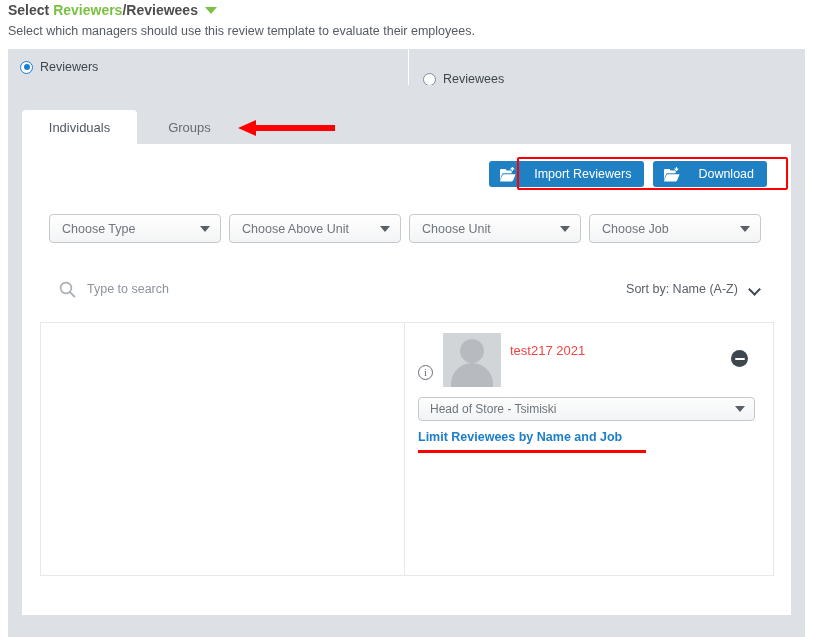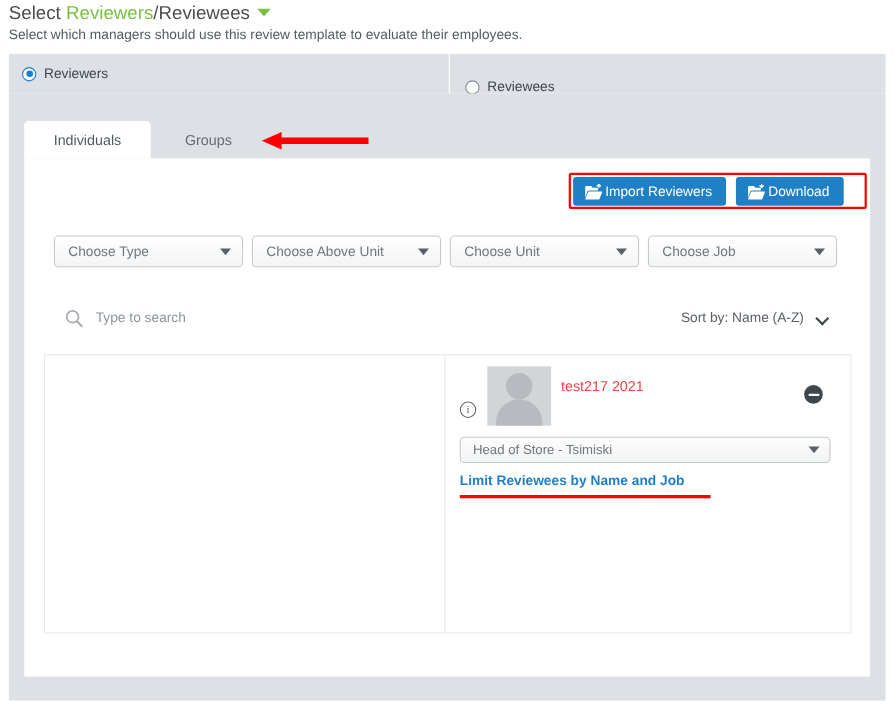--- a/index.html
+++ b/index.html
@@ -8,21 +8,21 @@
     width: 813px; height: 637px;
     background: #ffffff;
     font-family: "Liberation Sans", sans-serif;
     overflow: hidden;
   }
   .page { position: relative; width: 813px; height: 637px; background: #fff; }
 
   
   .hdr-title {
     position: absolute; left: 8px; top: 2px;
-    font-size: 17px; font-weight: normal; color: #4d4d4d;
+    font-size: 14px; font-weight: bold; color: #4d4d4d;
     white-space: nowrap;
   }
   .hdr-title .green { color: #7ac143; }
   .hdr-caret {
     display: inline-block; vertical-align: middle;
     margin-left: 7px; position: relative; top: -1px;
     width: 0; height: 0;
     border-left: 6px solid transparent;
     border-right: 6px solid transparent;
     border-top: 7px solid #7ac143;
@@ -90,21 +90,21 @@
   
   .btn-row {
     position: absolute; right: 24px; top: 17px;
     display: flex; gap: 9px;
   }
   .btn {
     height: 26px; border: none; border-radius: 3px;
     background: #1f80c4; color: #ffffff;
     font-family: "Liberation Sans", sans-serif;
     font-size: 12.5px; cursor: pointer;
-    display: flex; align-items: center; gap: 1px;
+    display: flex; align-items: center; gap: 17px;
     padding: 0 13px 0 10px; white-space: nowrap;
   }
   .btn svg { flex: none; }
 
   
   .anno-box {
     position: absolute; left: 517px; top: 157px;
     width: 271px; height: 33px;
     border: 2px solid #fe0000; border-radius: 2px;
     pointer-events: none;
@@ -144,21 +144,21 @@
     border: none; outline: none; background: transparent;
     font-family: "Liberation Sans", sans-serif;
     font-size: 12.5px; color: #3f474e; margin-left: 9px; width: 480px;
   }
   .search-input::placeholder { color: #8d949b; }
 
   .sortbox {
     position: absolute; right: 25px; top: 131px;
     width: 147px; height: 28px;
     background: #ffffff; border-radius: 3px;
-    display: flex; align-items: center; 
+    display: flex; align-items: center; justify-content: center;
     gap: 12px; font-size: 12.5px; color: #5b6167; cursor: pointer;
   }
   .chev {
     width: 9px; height: 9px; position: relative; flex: none;
   }
   .chev::after {
     content: ""; position: absolute; left: 0; top: 0;
     width: 7px; height: 7px;
     border-right: 2px solid #3f474e; border-bottom: 2px solid #3f474e;
     transform: rotate(45deg);

